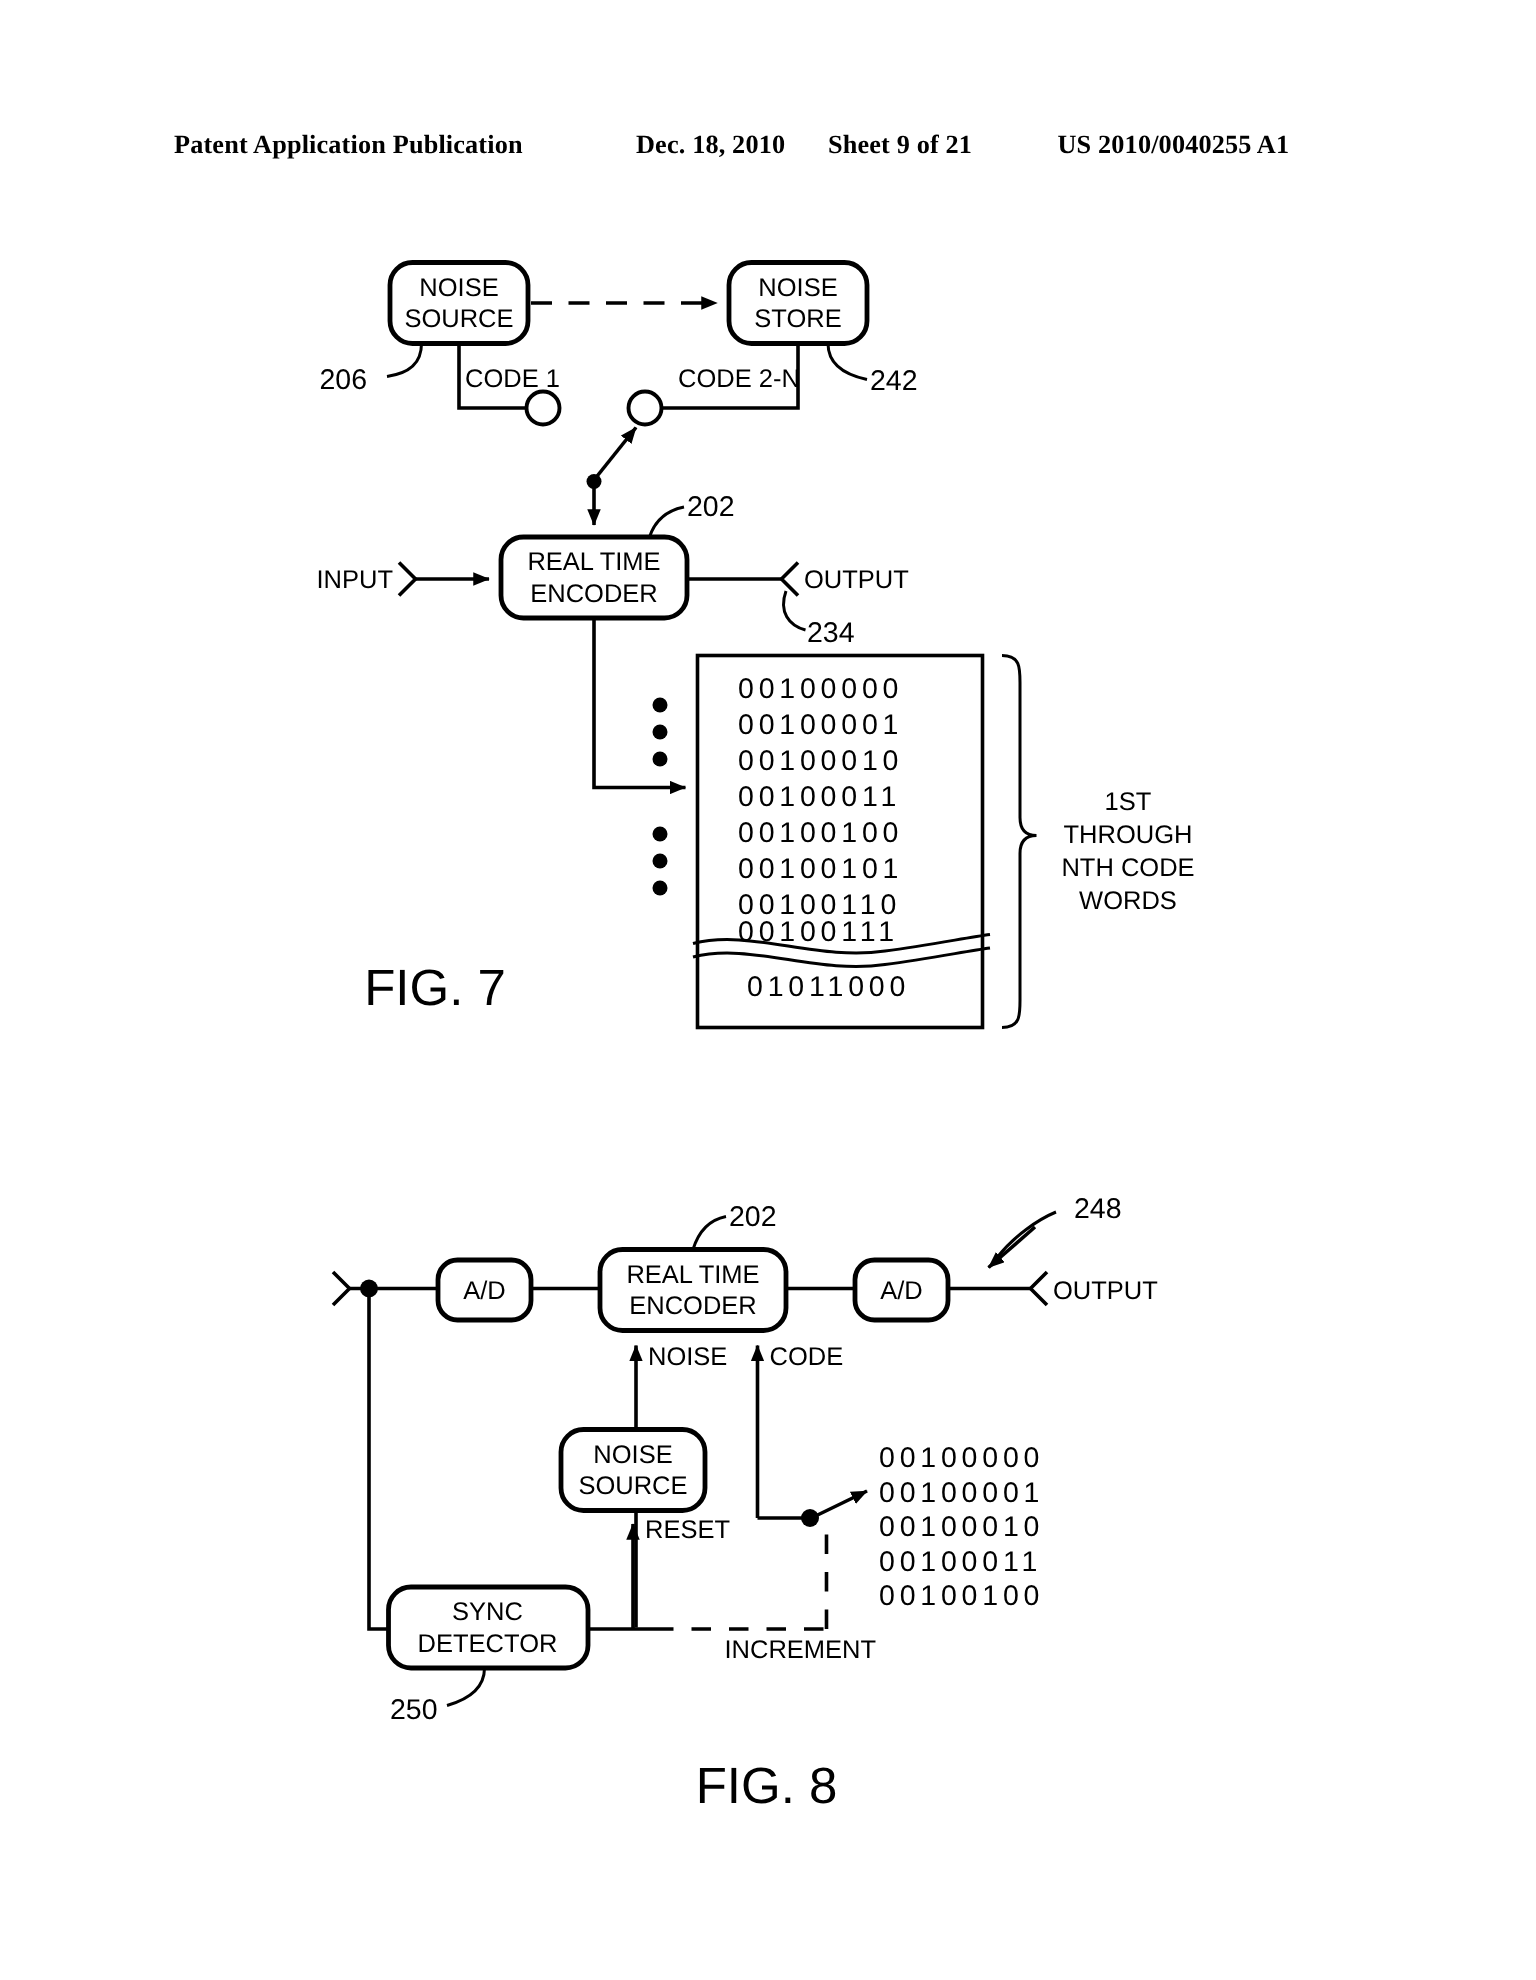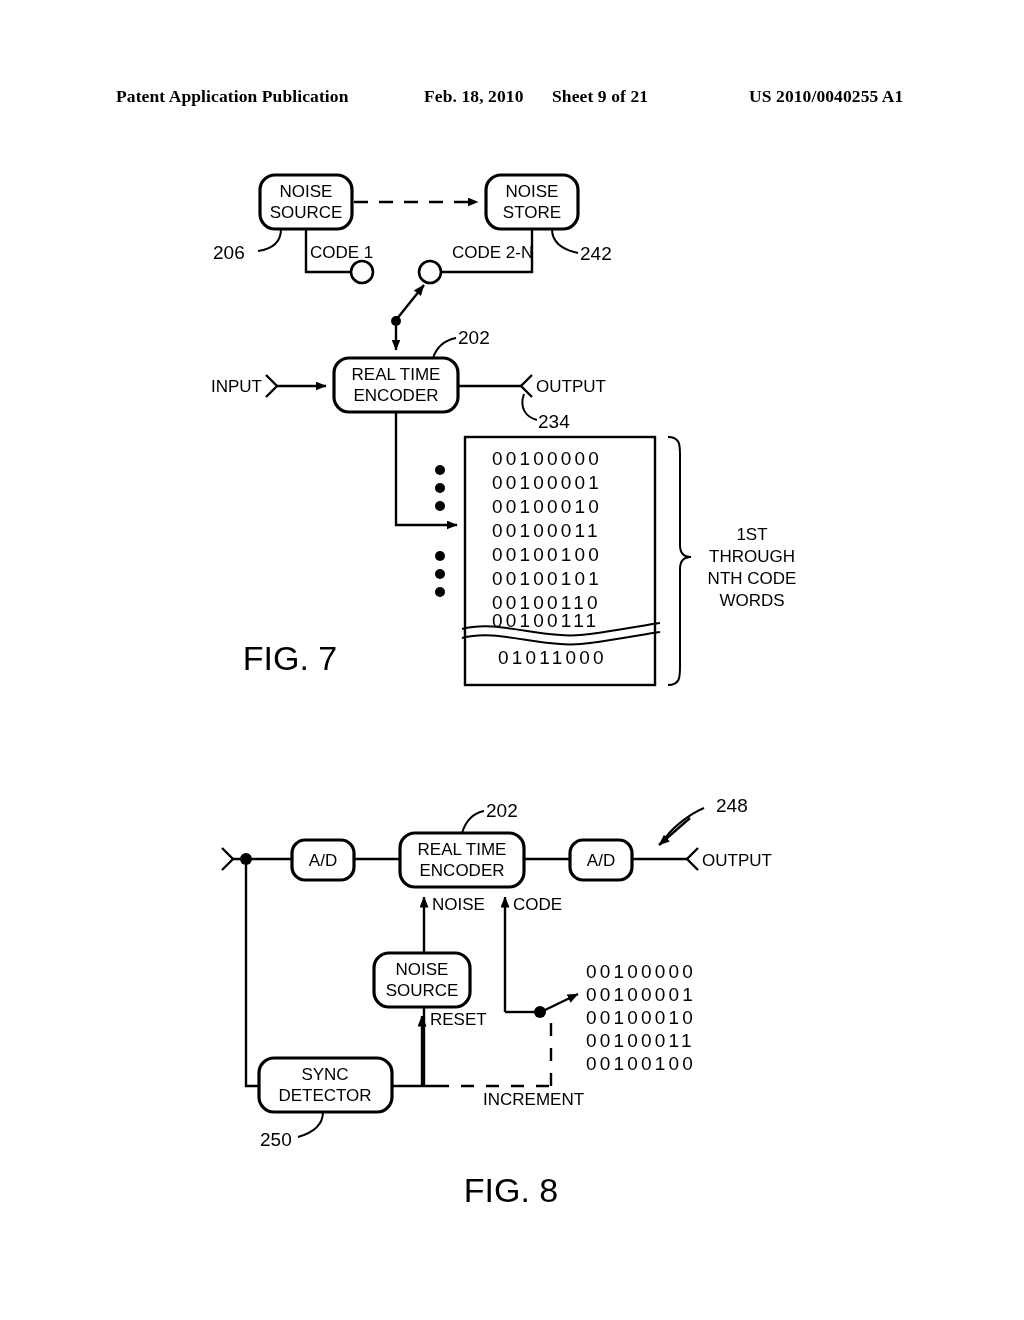--- a/index.html
+++ b/index.html
@@ -30,21 +30,21 @@
     font-family: "Liberation Serif", serif;
     font-weight: bold;
     font-size: 17.5px;
     letter-spacing: 0.1px;
     white-space: nowrap;
   }
   .hdr span { position: absolute; top: 0; }
   .hdr-pub   { left: 116px; }
   .hdr-date  { left: 424px; }
   .hdr-sheet { left: 552px; }
-  .hdr-num   { left: 705px; margin-left: 44px; }
+  .hdr-num   { left: 705px; }
 
   svg#art {
     position: absolute;
     top: 0; left: 0;
     width: 1024px;
     height: 1320px;
   }
   svg text {
     font-family: "Liberation Sans", sans-serif;
     fill: #000;
@@ -63,21 +63,21 @@
   .dot     { fill: #000; }
   .wh      { fill: #fff; stroke: #000; stroke-width: 2.6px; }
 </style>
 </head>
 <body>
 
 <div id="page">
 
   <div class="hdr">
     <span class="hdr-pub">Patent Application Publication</span>
-    <span class="hdr-date">Feb. 18, 2010</span>
+    <span class="hdr-date">Dec. 18, 2010</span>
     <span class="hdr-sheet">Sheet 9 of 21</span>
     <span class="hdr-num">US 2010/0040255 A1</span>
   </div>
 
   <svg id="art" viewBox="0 0 1024 1320">
     <defs>
       <marker id="arw" markerWidth="11" markerHeight="9" refX="10.5" refY="4.5" orient="auto" markerUnits="userSpaceOnUse">
         <path d="M0,0 L11,4.5 L0,9 z" fill="#000"></path>
       </marker>
     </defs>

